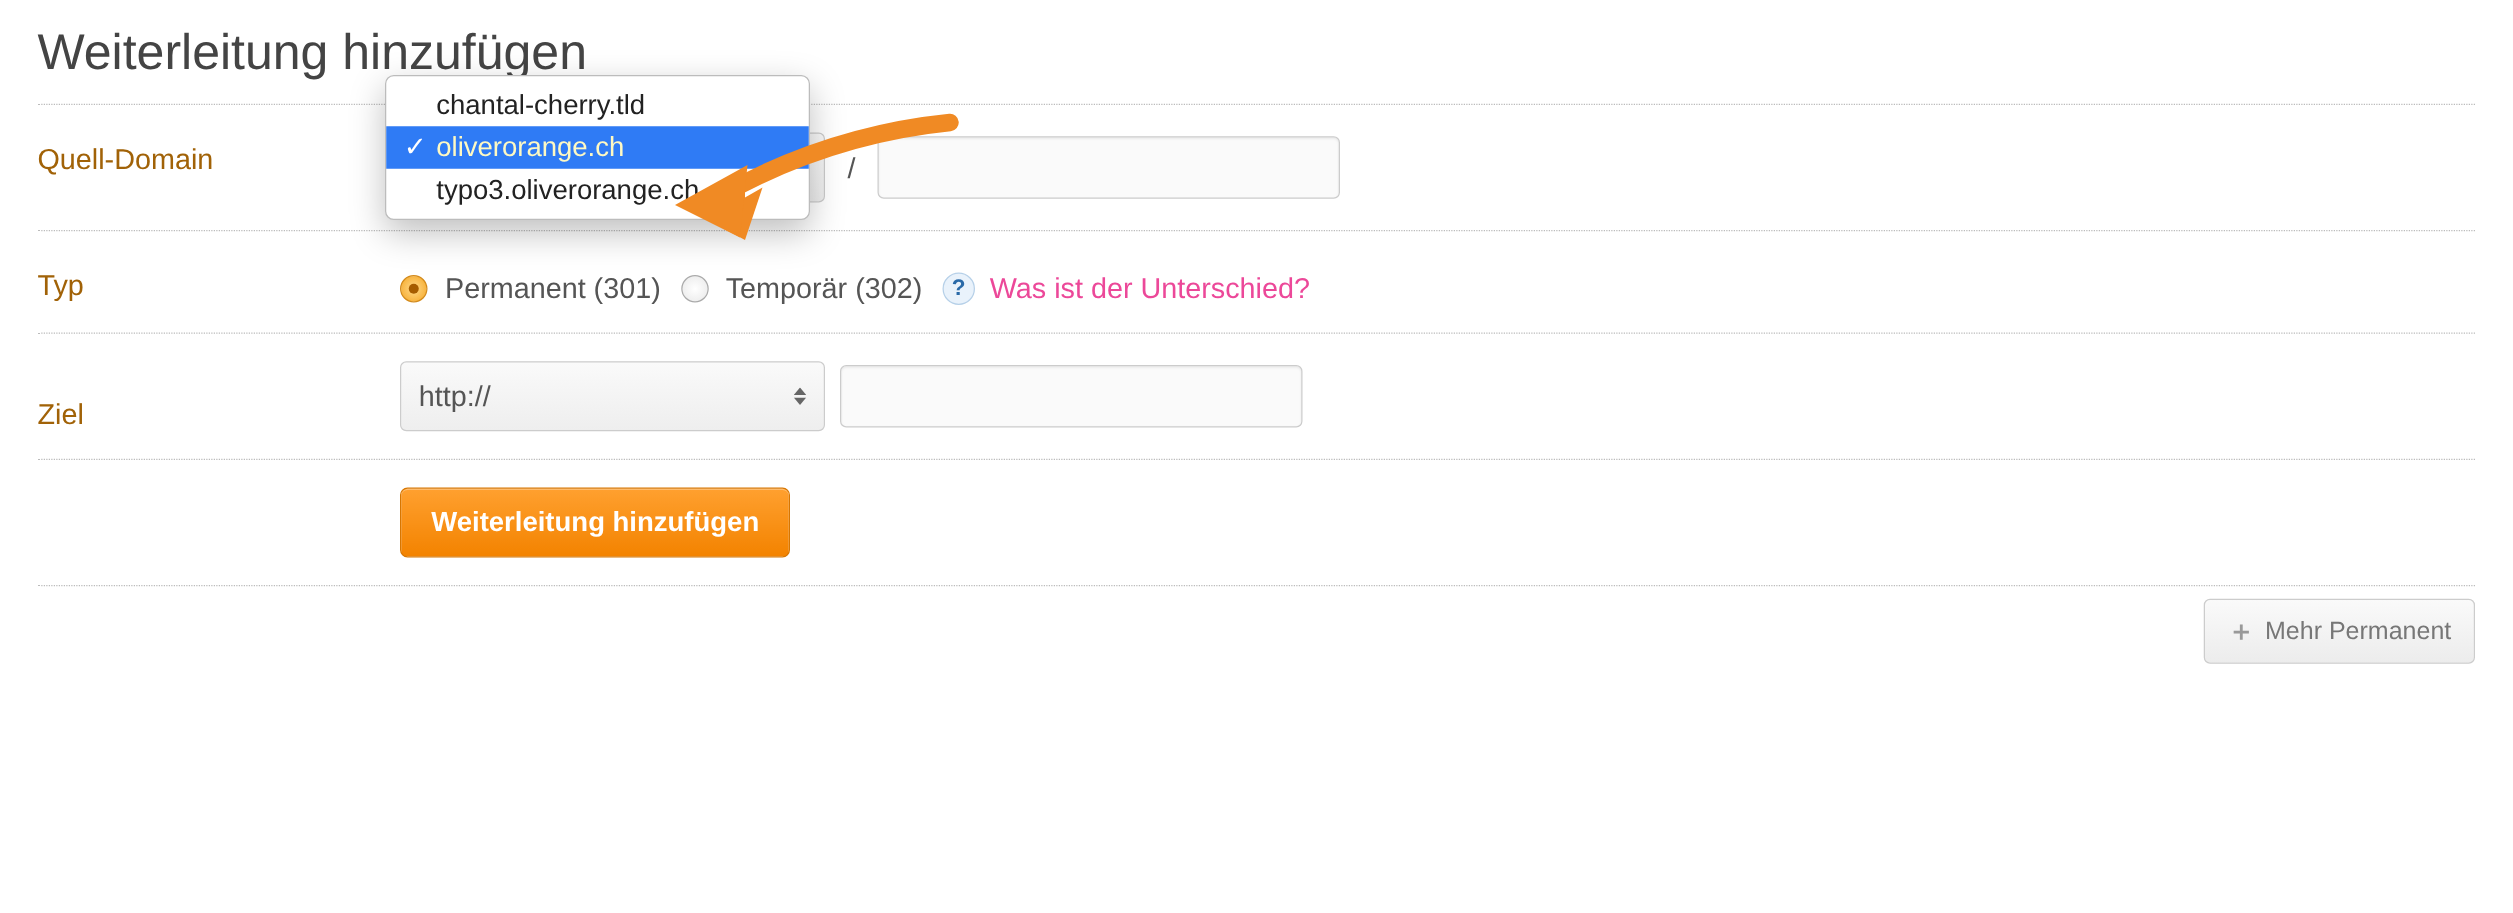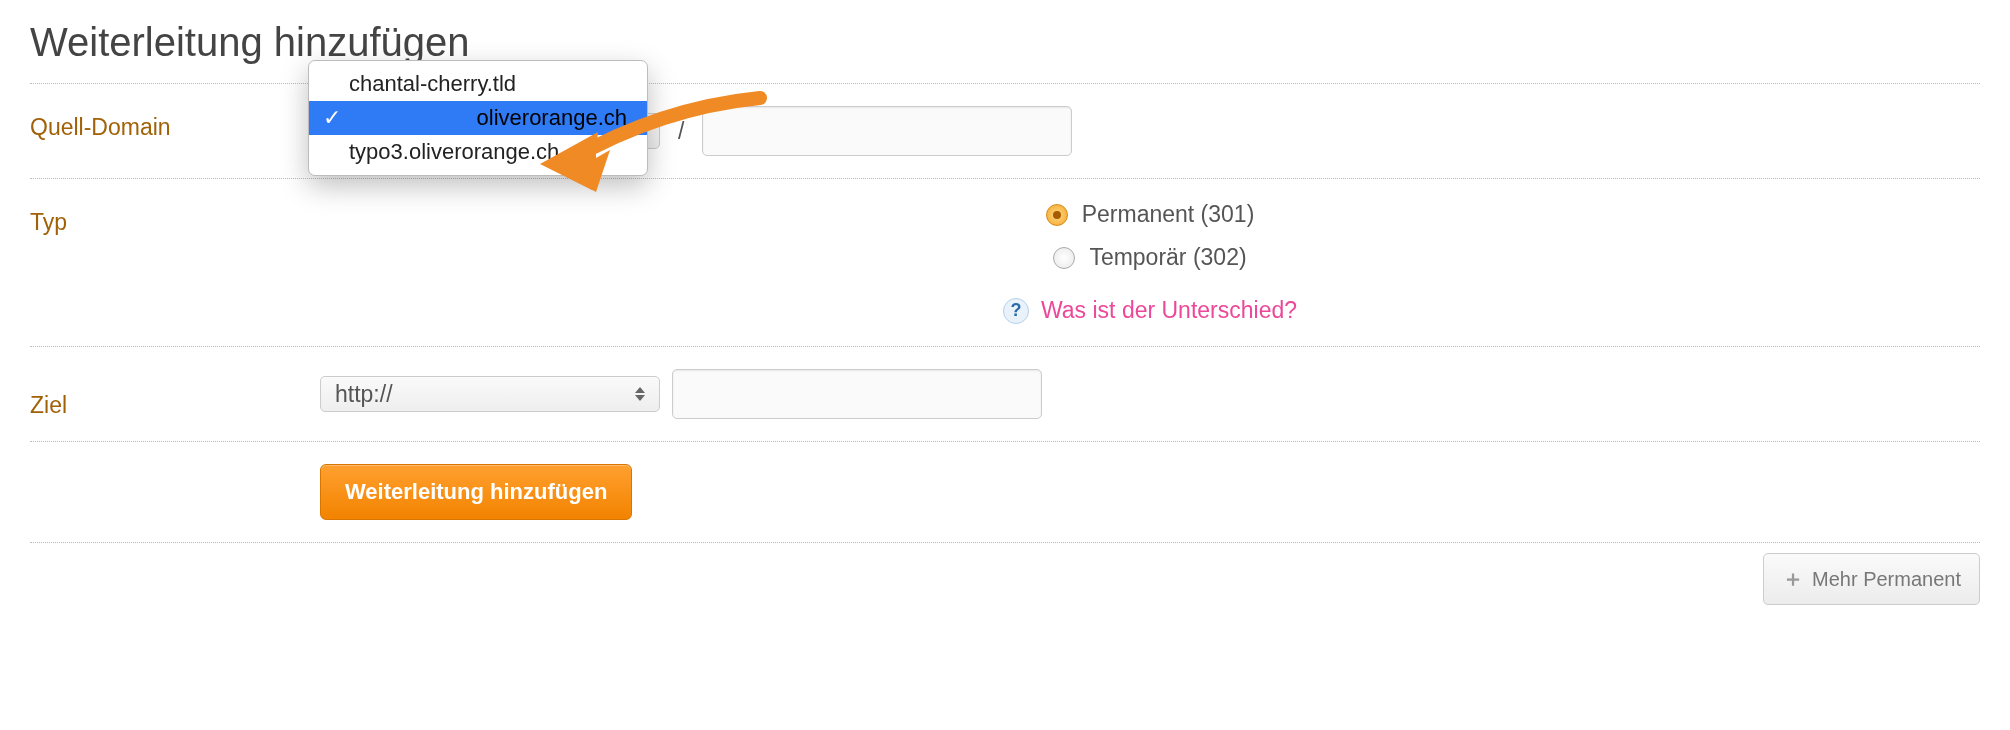--- a/index.html
+++ b/index.html
@@ -34,23 +34,23 @@
     color: #a16207;
     padding-top: 8px;
   }
   .field-col {
     flex: 1;
     display: flex;
     align-items: center;
     gap: 12px;
     position: relative;
   }
-  .field-col.col { flex-direction: column; align-items: center; gap: 16px; }
+  .field-col.col { flex-direction: row; align-items: flex-end; gap: 16px; }
   .select-stub {
-    width: 340px; height: 36px;
+    width: 340px; height: 56px;
     border: 1px solid #ccc; border-radius: 5px;
     background: linear-gradient(#fafafa, #eee);
     display: inline-flex; align-items: center;
     padding: 0 14px; color: #555;
     position: relative;
   }
   .select-stub .caret {
     margin-left: auto;
     display: flex; flex-direction: column; gap: 2px;
     color: #666;
@@ -125,21 +125,21 @@
     min-width: 340px;
     padding: 6px 0;
     z-index: 50;
   }
   .dd-item {
     padding: 4px 20px 4px 40px;
     font-size: 22px; color: #222;
     cursor: pointer; position: relative;
   }
   .dd-item.selected {
-    background: #2f7bf5; color: #000000; text-align: right;
+    background: #2f7bf5; color: #fef9c3;
   }
   .dd-item.selected::before {
     content: "✓"; position: absolute; left: 14px; color: #fff;
   }
 
   
   .arrow {
     position: absolute;
     left: 540px; top: 88px;
     z-index: 60;

